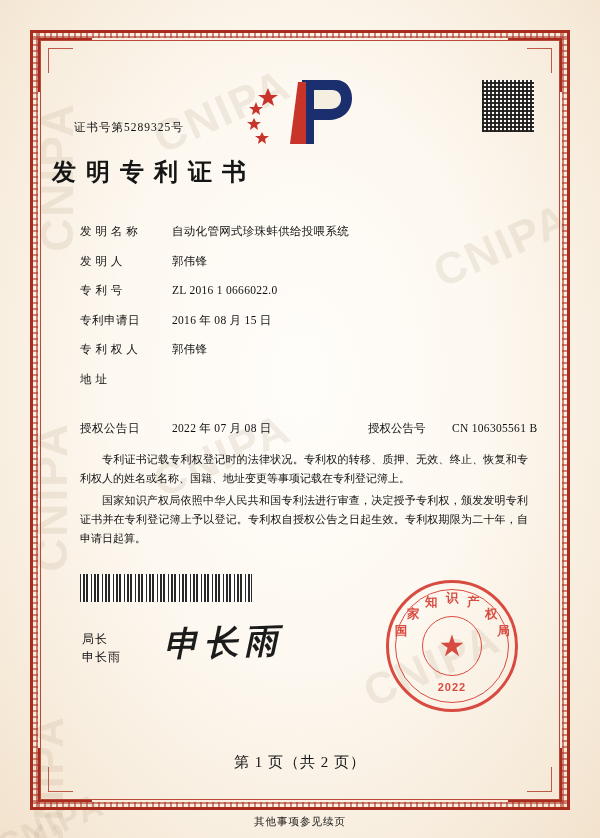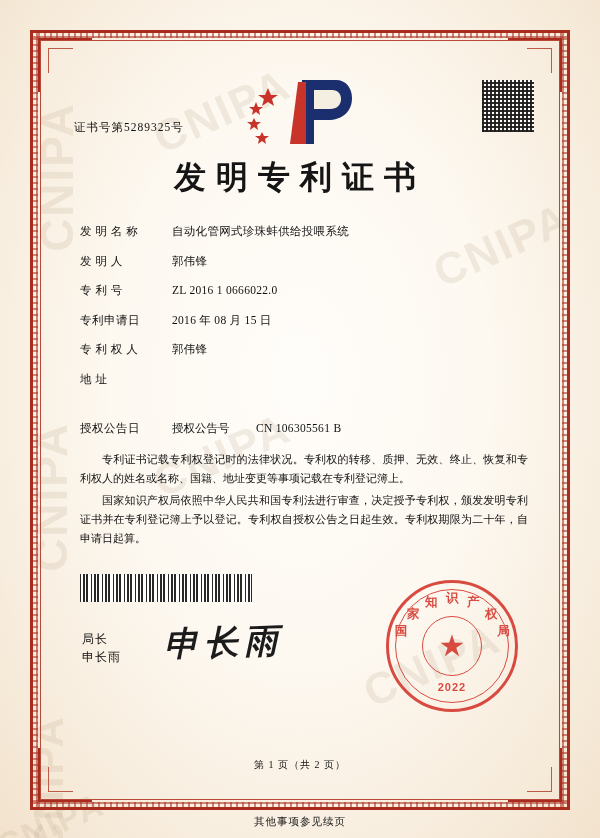--- a/index.html
+++ b/index.html
@@ -125,22 +125,22 @@
     top: 22px;
     transform: translateX(-50%);
     width: 120px;
     height: 76px;
   }
 
   .doc-title {
     position: absolute;
     left: 0; right: 0;
     top: 104px;
-    text-align: center;
-    font-size: 32px;
+    text-align: left;
+    font-size: 24px;
     font-weight: 700;
     letter-spacing: 10px;
     color: #151515;
     font-family: Liberation Sans, sans-serif;
   }
 
   
   .fields {
     position: absolute;
     left: 28px;
@@ -281,21 +281,21 @@
     letter-spacing: 1px;
     font-family: "Liberation Sans", sans-serif;
   }
 
   
   .page-footer {
     position: absolute;
     left: 0; right: 0;
     bottom: 16px;
     text-align: center;
-    font-size: 10px;
+    font-size: 15px;
     color: #151515;
     letter-spacing: 1px;
   }
   .outer-footer {
     position: absolute;
     left: 0; right: 0;
     bottom: 9px;
     text-align: center;
     font-size: 10.5px;
     color: #151515;
@@ -366,20 +366,21 @@
       </div>
       <div class="field-row">
         <div class="field-label">专 利 权 人</div>
         <div class="field-value">郭伟锋</div>
       </div>
       <div class="field-row">
         <div class="field-label">地        址</div>
       </div>
       <div class="field-row two-col" style="margin-top:34px;">
         <div class="field-label">授权公告日</div>
+        <div class="field-value">2022 年 07 月 08 日</div>
         <div class="field-label-2">授权公告号</div>
         <div class="field-value">CN 106305561 B</div>
       </div>
     </div>
 
     <div class="paragraphs">
       <p>专利证书记载专利权登记时的法律状况。专利权的转移、质押、无效、终止、恢复和专利权人的姓名或名称、国籍、地址变更等事项记载在专利登记簿上。</p>
       <p>国家知识产权局依照中华人民共和国专利法进行审查，决定授予专利权，颁发发明专利证书并在专利登记簿上予以登记。专利权自授权公告之日起生效。专利权期限为二十年，自申请日起算。</p>
     </div>
 

